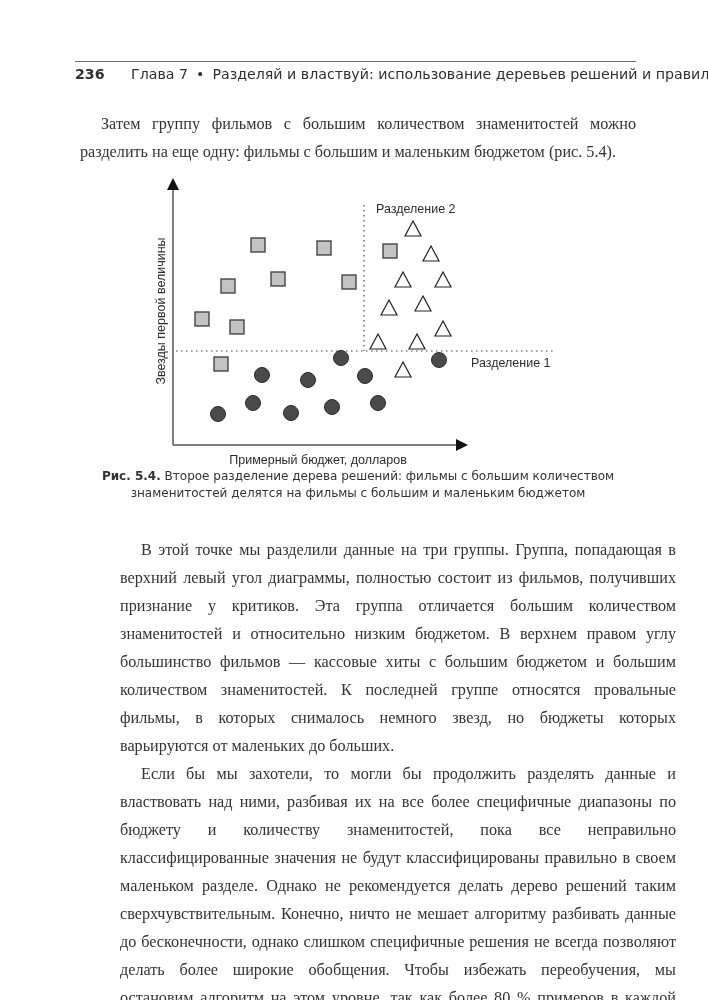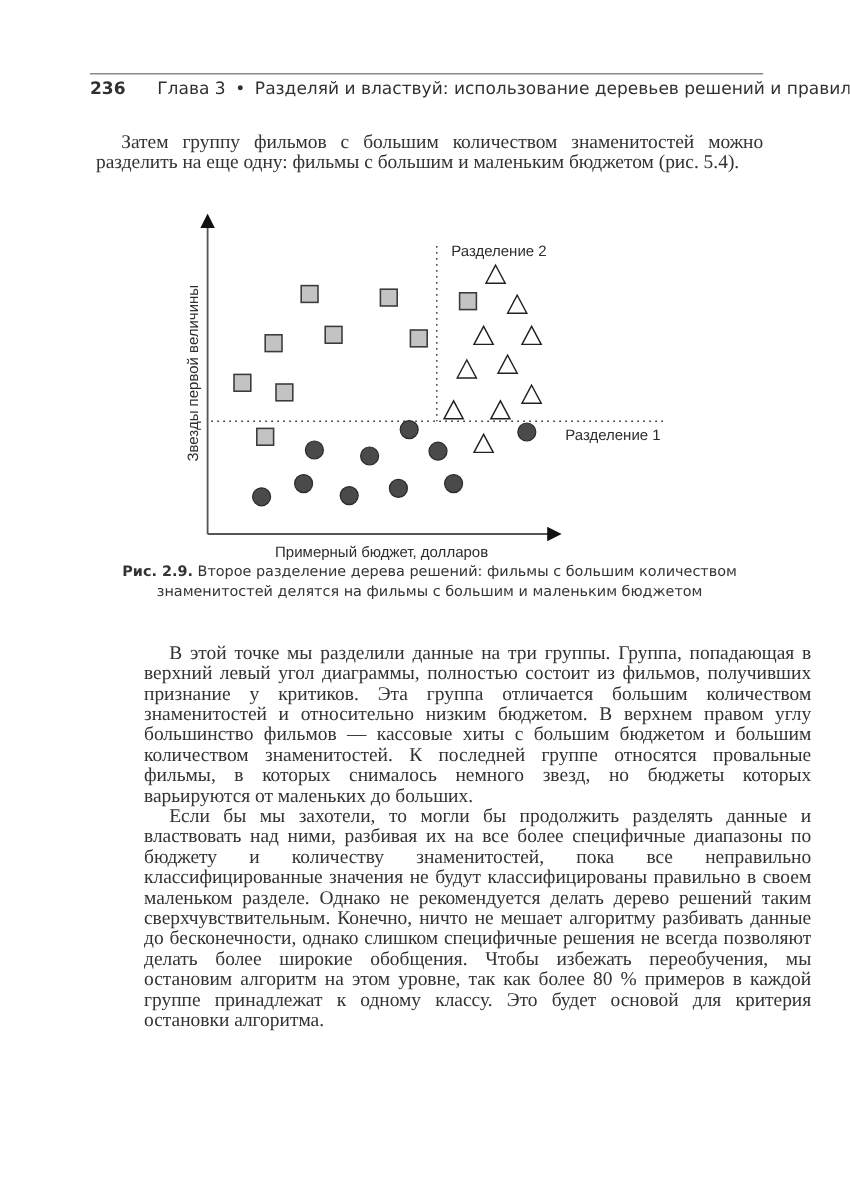--- a/index.html
+++ b/index.html
@@ -4,38 +4,38 @@
 <style>
   html, body { margin: 0; padding: 0; background: #ffffff; }
   body { width: 708px; height: 1000px; position: relative; overflow: hidden; color: #2b2b2b; }
   .header-rule { position: absolute; left: 75px; top: 61px; width: 561px; height: 1px; background: #6e6e6e; }
   .running-head { position: absolute; left: 75px; top: 66px; width: 561px; height: 20px;
     font-family: "DejaVu Sans", sans-serif; font-size: 14.2px; color: #303030; white-space: nowrap; }
   .running-head .page-num { font-weight: bold; display: inline-block; width: 56px; }
   .running-head .chapter { display: inline-block; }
   .running-head .bullet { display: inline-block; margin: 0 8px; }
   .body-text { position: absolute; left: 80px; width: 556px;
-    font-family: "Liberation Serif", "DejaVu Serif", serif; font-size: 16.2px; line-height: 17px; color: #333333;
+    font-family: "Liberation Serif", "DejaVu Serif", serif; font-size: 16.2px; line-height: 28px; color: #333333;
     text-align: justify; }
   .body-text p { margin: 0; text-indent: 21px; }
   #para-intro { top: 110px; }
   #para-main { top: 536px; margin-left: 40px; }
   .figure { position: absolute; left: 140px; top: 168px; width: 440px; height: 300px; }
   .figure svg { display: block; }
   .fig-label { font-family: "Liberation Sans", "DejaVu Sans", sans-serif; font-size: 12.5px; fill: #2d2d2d; }
   .caption { position: absolute; left: 80px; top: 468px; width: 556px; text-align: center;
     font-family: "DejaVu Sans", sans-serif; font-size: 12px; line-height: 17px; color: #333; }
   .caption .cap-num { font-weight: bold; }
 </style>
 </head>
 <body>
 
 <div class="header-rule"></div>
 <div class="running-head">
-  <span class="page-num">236</span><span class="chapter">Глава 3</span><span class="bullet">•</span><span class="chapter">Разделяй и властвуй: использование деревьев решений и правил</span>
+  <span class="page-num">236</span><span class="chapter">Глава 7</span><span class="bullet">•</span><span class="chapter">Разделяй и властвуй: использование деревьев решений и правил</span>
 </div>
 
 <div class="body-text" id="para-intro">
   <p>Затем группу фильмов с большим количеством знаменитостей можно разделить на еще одну: фильмы с большим и маленьким бюджетом (рис. 5.4).</p>
 </div>
 
 <div class="figure">
   <svg id="chart-svg" width="440" height="300" viewBox="140 160 440 300">
     <defs>
       <marker id="arrowhead" markerWidth="8" markerHeight="8" refX="4" refY="4" orient="auto">
@@ -81,20 +81,20 @@
         <circle cx="262" cy="367" r="7.5" fill="#4a4a4a" stroke="#2a2a2a" stroke-width="1"></circle>
         <circle cx="308" cy="372" r="7.5" fill="#4a4a4a" stroke="#2a2a2a" stroke-width="1"></circle>
         <circle cx="341" cy="350" r="7.5" fill="#4a4a4a" stroke="#2a2a2a" stroke-width="1"></circle>
         <circle cx="365" cy="368" r="7.5" fill="#4a4a4a" stroke="#2a2a2a" stroke-width="1"></circle>
         <circle cx="439" cy="352" r="7.5" fill="#4a4a4a" stroke="#2a2a2a" stroke-width="1"></circle>
       </g>
   </svg>
 </div>
 
 <div class="caption">
-  <span class="cap-num">Рис. 2.9.</span>
+  <span class="cap-num">Рис. 5.4.</span>
   <span>Второе разделение дерева решений: фильмы с большим количеством знаменитостей делятся на фильмы с большим и маленьким бюджетом</span>
 </div>
 
 <div class="body-text" id="para-main">
   <p>В этой точке мы разделили данные на три группы. Группа, попадающая в верхний левый угол диаграммы, полностью состоит из фильмов, получивших признание у критиков. Эта группа отличается большим количеством знаменитостей и относительно низким бюджетом. В верхнем правом углу большинство фильмов — кассовые хиты с большим бюджетом и большим количеством знаменитостей. К последней группе относятся провальные фильмы, в которых снималось немного звезд, но бюджеты которых варьируются от маленьких до больших.</p>
   <p>Если бы мы захотели, то могли бы продолжить разделять данные и властвовать над ними, разбивая их на все более специфичные диапазоны по бюджету и количеству знаменитостей, пока все неправильно классифицированные значения не будут классифицированы правильно в своем маленьком разделе. Однако не рекомендуется делать дерево решений таким сверхчувствительным. Конечно, ничто не мешает алгоритму разбивать данные до бесконечности, однако слишком специфичные решения не всегда позволяют делать более широкие обобщения. Чтобы избежать переобучения, мы остановим алгоритм на этом уровне, так как более 80 % примеров в каждой группе принадлежат к одному классу. Это будет основой для критерия остановки алгоритма.</p>
 </div>
 
 </body></html>

